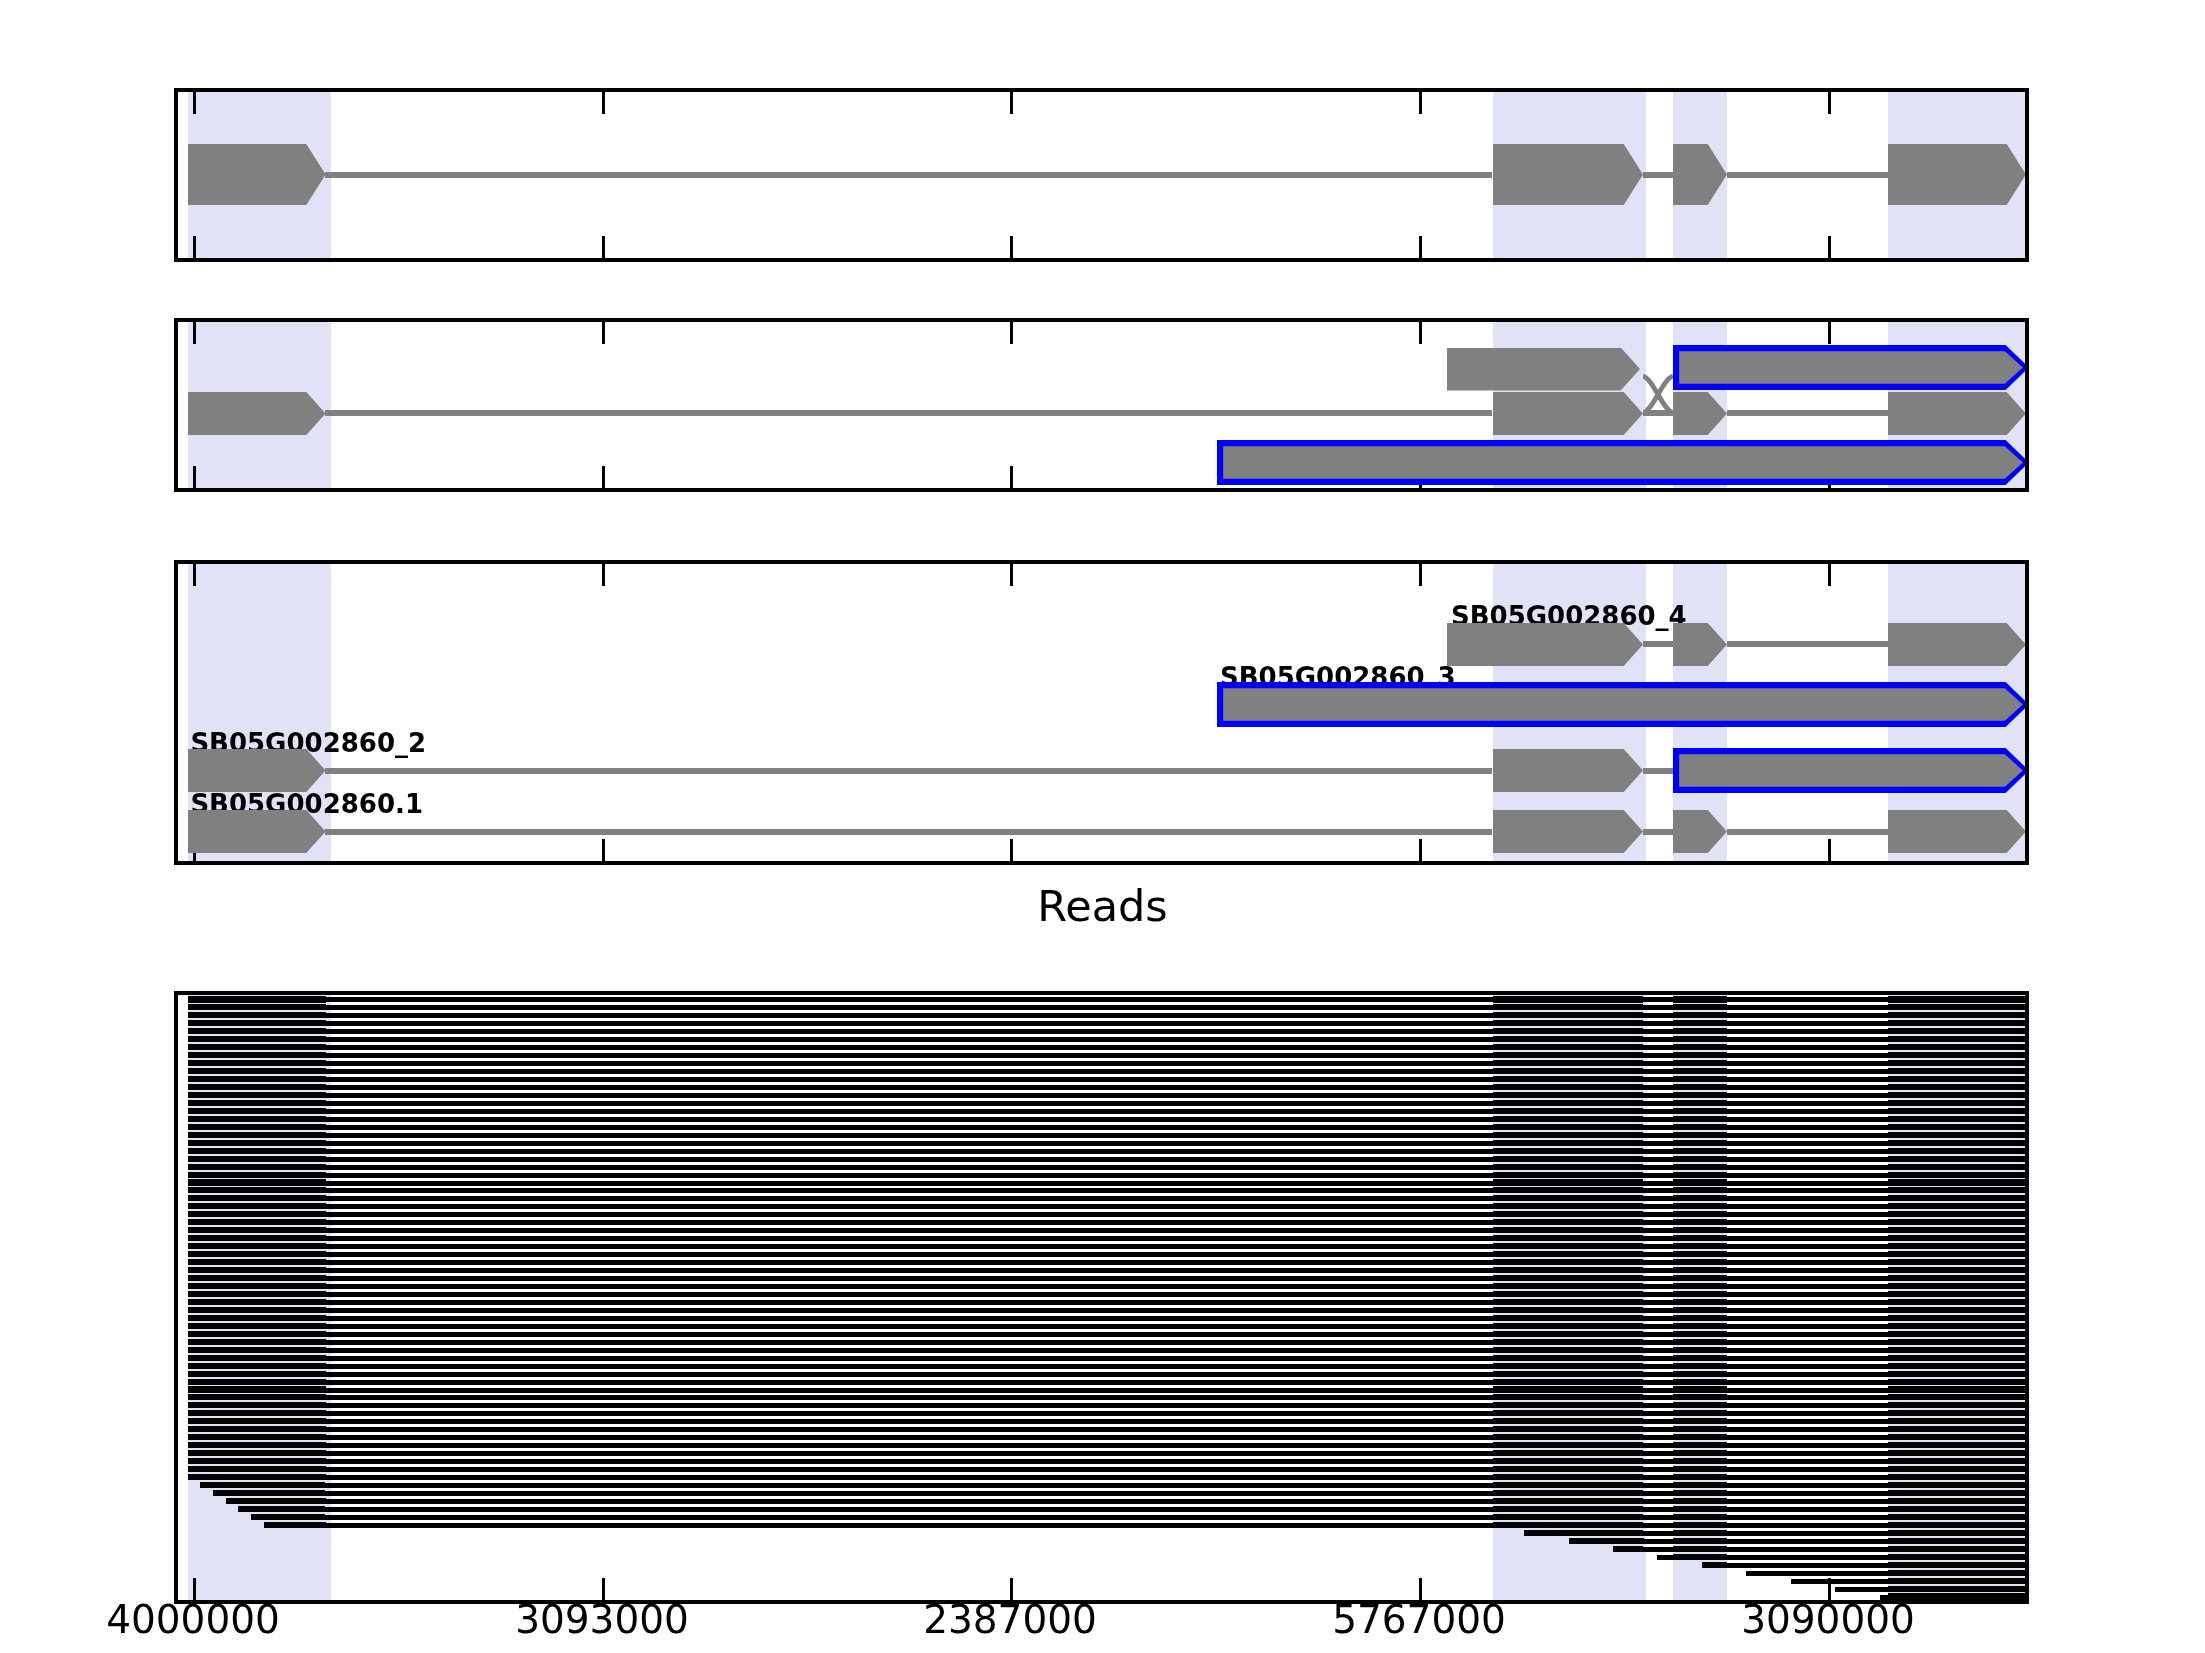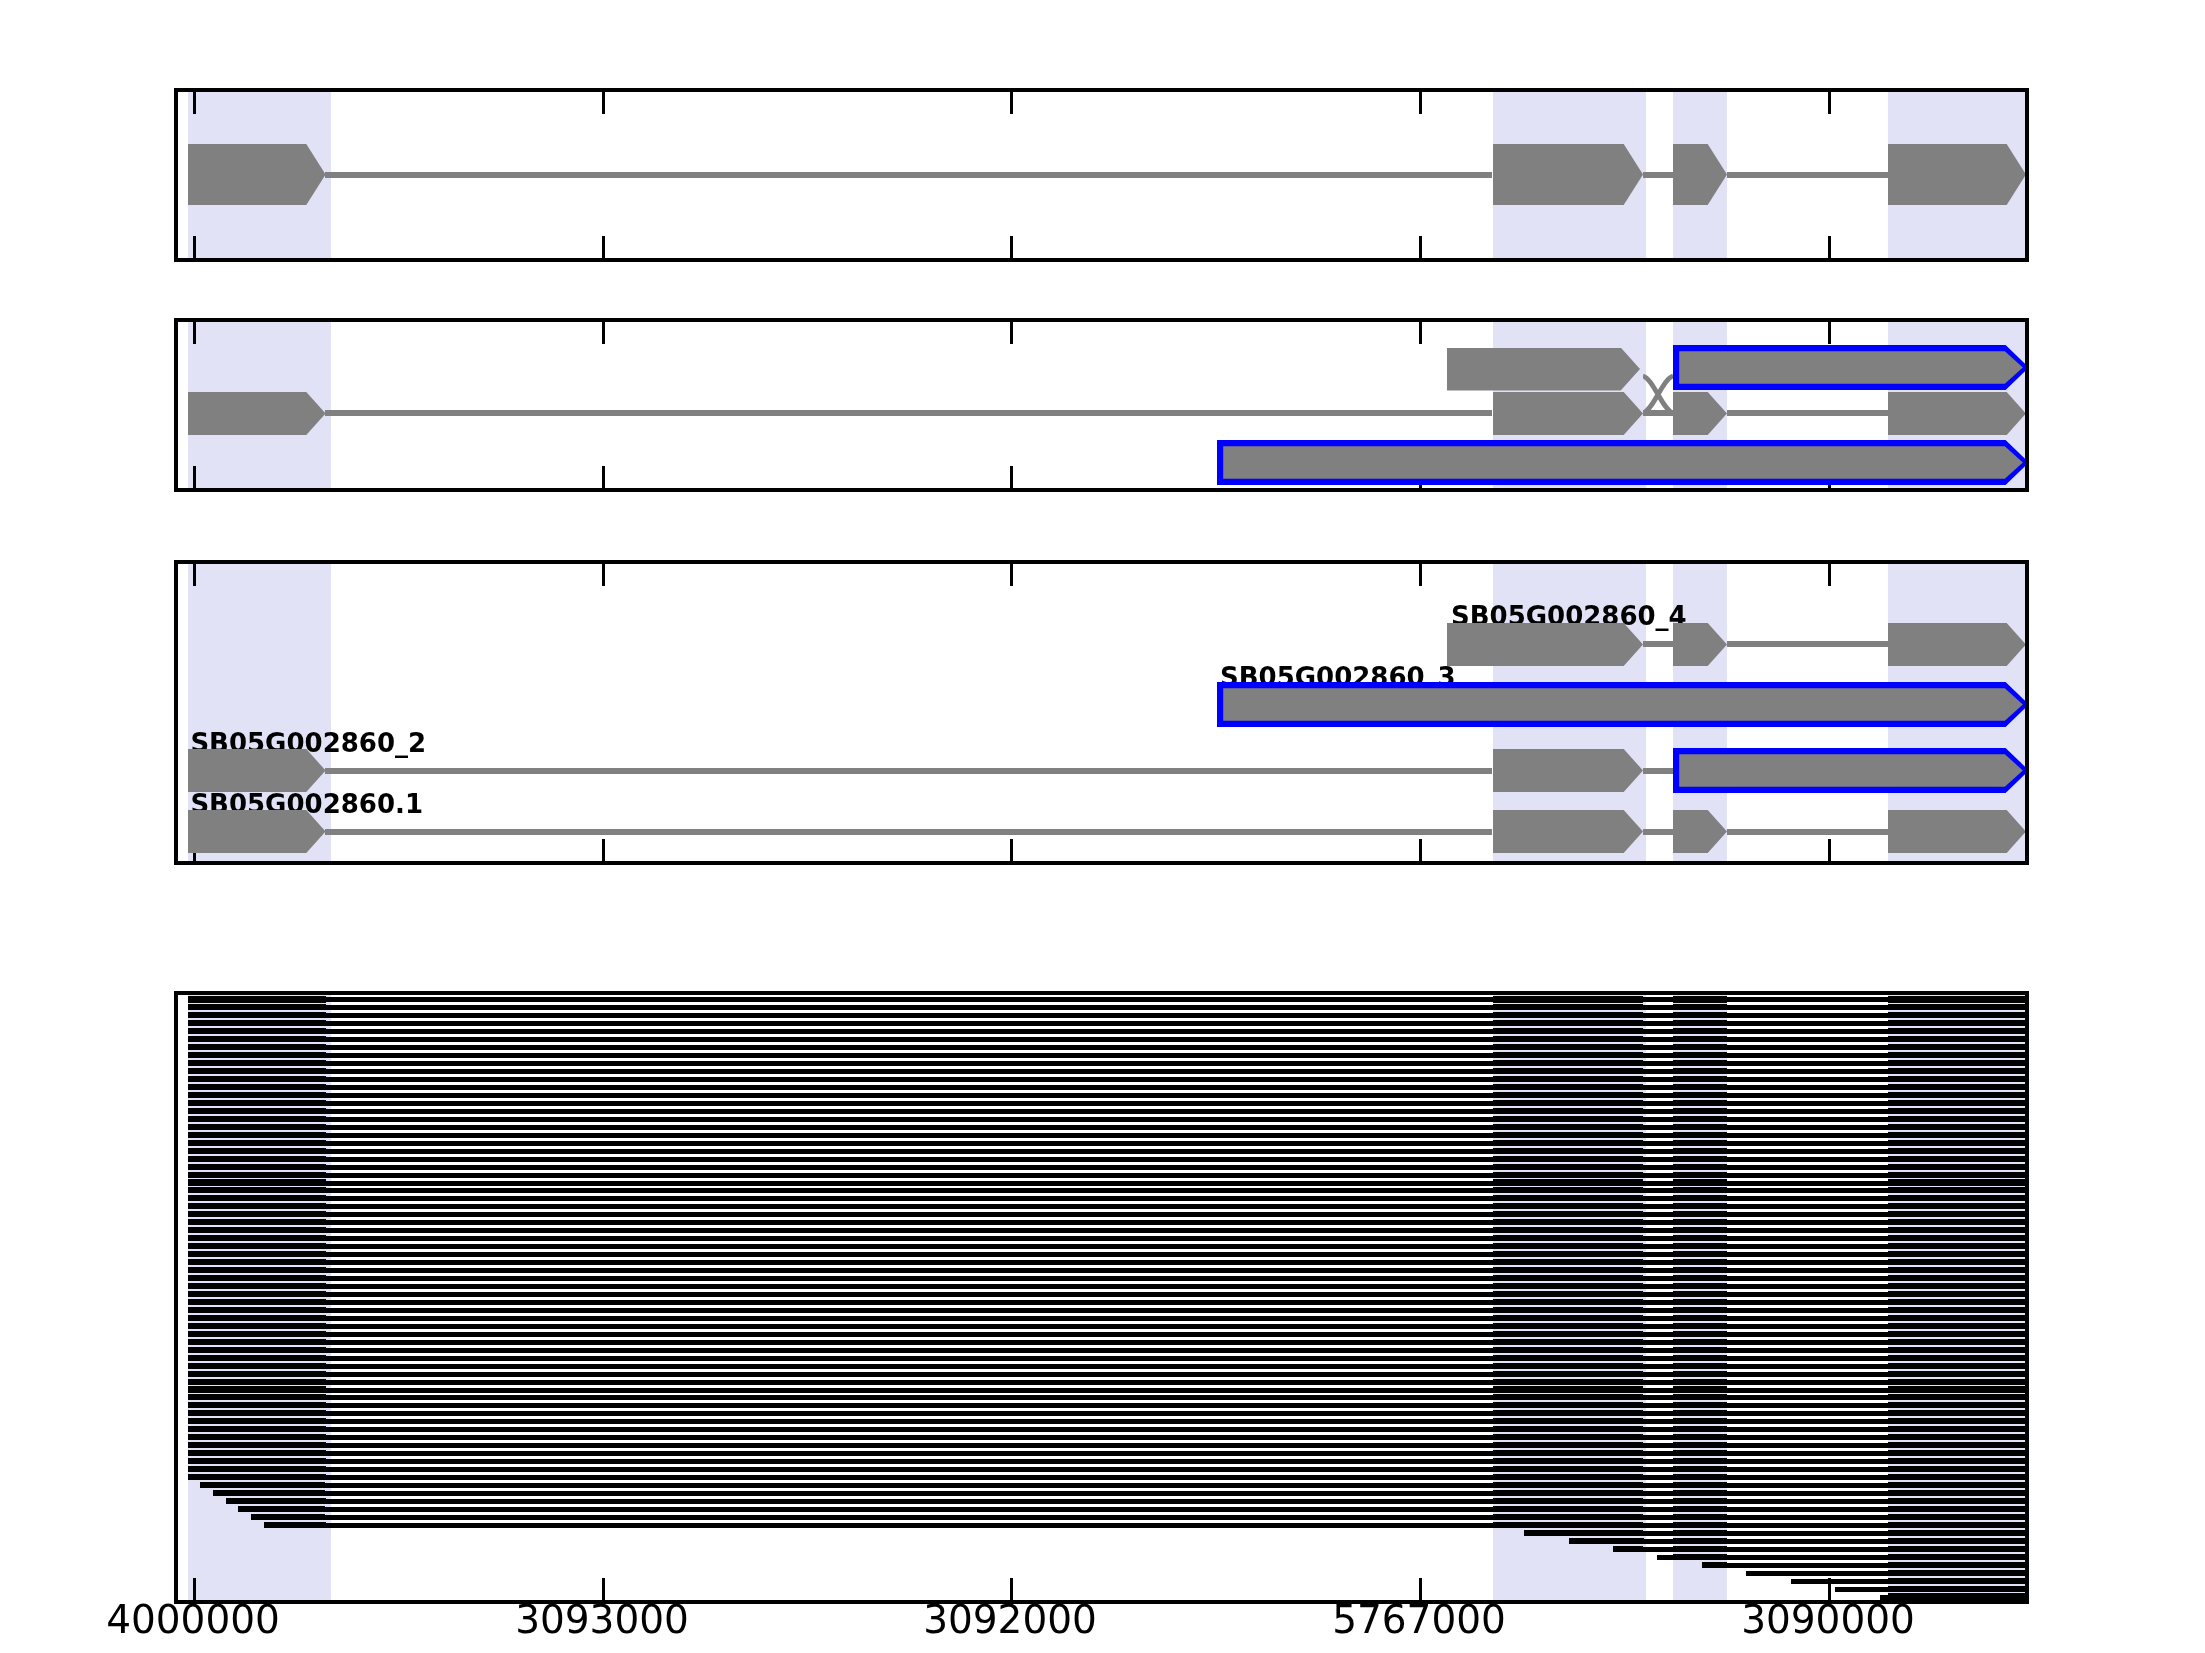--- a/index.html
+++ b/index.html
@@ -161,20 +161,21 @@
       <div class="iso-label" style="left:12.4px;top:225px;">SB05G002860.1</div>
       <div class="intron" style="left:147px;top:265px;width:1167px;"></div>
       <div class="intron" style="left:1465px;top:265px;width:30px;"></div>
       <div class="intron" style="left:1549px;top:265px;width:161px;"></div>
       <div class="exon" style="left:9.6px;top:246px;width:138px;height:43px;"></div>
       <div class="exon" style="left:1315px;top:246px;width:150px;height:43px;"></div>
       <div class="exon" style="left:1495px;top:246px;width:54px;height:43px;"></div>
       <div class="exon" style="left:1710px;top:246px;width:138px;height:43px;"></div>
     </div>
 
+  <div class="panel-title sub-title" style="top:881px;">Reads</div>
   <div class="panel" id="panel-reads" style="left:174px;top:991px;width:1855px;height:613px;">
       <div class="hl" style="left:9.6px;width:143px;"></div>
       <div class="hl" style="left:1315px;width:153px;"></div>
       <div class="hl" style="left:1495px;width:54px;"></div>
       <div class="hl" style="left:1710px;width:141px;"></div>
       <div class="tick-b" style="left:15px;"></div>
       <div class="tick-b" style="left:424px;"></div>
       <div class="tick-b" style="left:832px;"></div>
       <div class="tick-b" style="left:1241px;"></div>
       <div class="tick-b" style="left:1650px;"></div>
@@ -539,19 +540,19 @@
       <div class="read" style="left:1710px;top:583px;width:137px;height:6.2px;background:#000;"></div>
       <div class="intron-dark" style="left:1657px;top:592px;width:190px;background:#000;"></div>
       <div class="read" style="left:1710px;top:591px;width:137px;height:6.2px;background:#000;"></div>
       <div class="intron-dark" style="left:1702px;top:600px;width:145px;background:#000;"></div>
       <div class="read" style="left:1710px;top:598px;width:137px;height:6.2px;background:#000;"></div>
     </div>
 
   <div id="axis-labels">
       <div class="axis-label" style="left:55px;top:1597px;width:276px;">4000000</div>
       <div class="axis-label" style="left:464px;top:1597px;width:276px;">3093000</div>
-      <div class="axis-label" style="left:872px;top:1597px;width:276px;">3092000</div>
+      <div class="axis-label" style="left:872px;top:1597px;width:276px;">2387000</div>
       <div class="axis-label" style="left:1281px;top:1597px;width:276px;">5767000</div>
       <div class="axis-label" style="left:1690px;top:1597px;width:276px;">3090000</div>
     </div>
 
 </div>
 
 
 </body></html>

